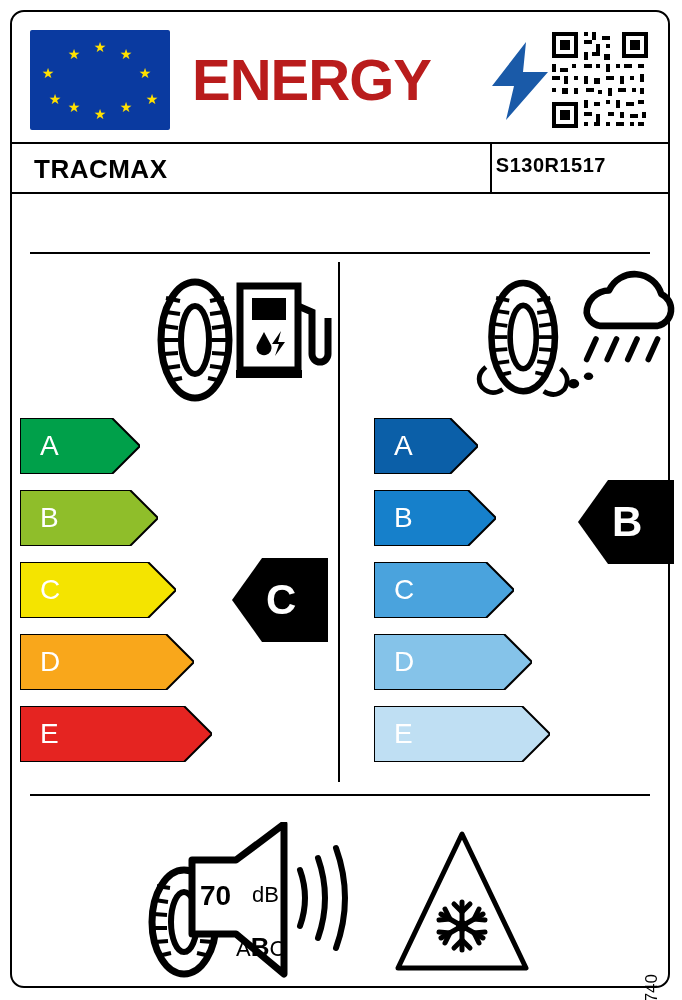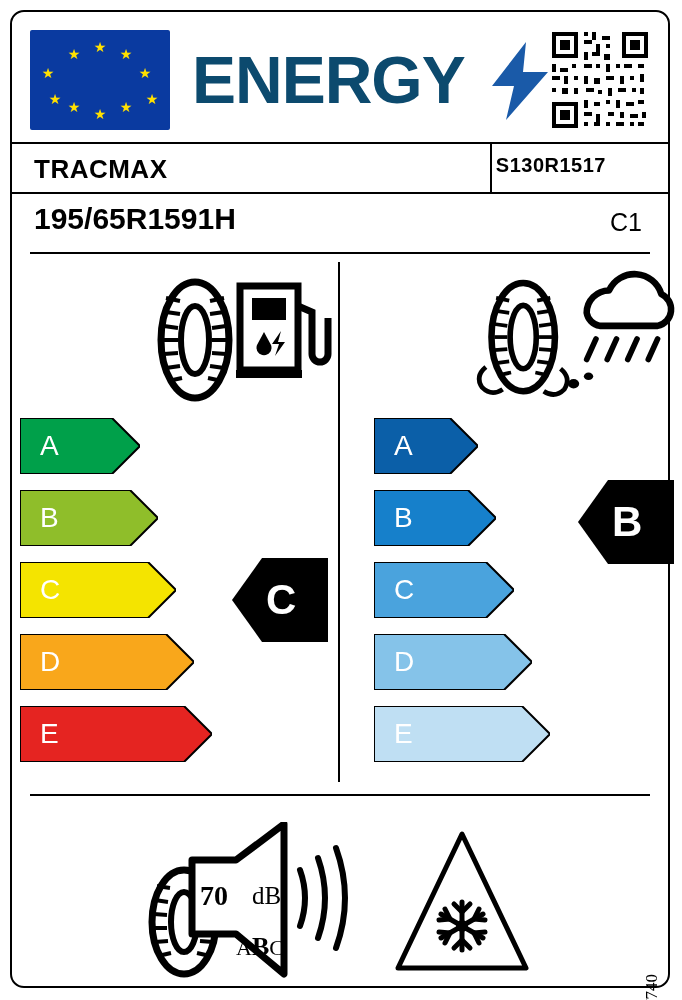--- a/index.html
+++ b/index.html
@@ -49,24 +49,24 @@
     color: #FFE000;
     font-size: 14px;
     line-height: 14px;
     width: 14px;
     text-align: center;
   }
   .energy-word {
     position: absolute;
     left: 180px;
     top: 28px;
-    font-size: 66px;
+    font-size: 58px;
     font-weight: bold;
     letter-spacing: -1px;
-    color: #0c4a6e;
+    color: #b91c1c;
     line-height: 80px;
   }
   .bolt {
     position: absolute;
     left: 480px;
     top: 30px;
     width: 56px;
     height: 78px;
   }
   .qr {
@@ -180,34 +180,33 @@
     font-weight: bold;
   }
 
   
   .bottom {
     position: absolute;
     left: 0;
     top: 790px;
     width: 656px;
     height: 186px;
-    font-family: Liberation Serif, serif;
   }
   .db-value {
     position: absolute;
     left: 188px;
     top: 78px;
     font-size: 28px;
     font-weight: bold;
   }
   .db-unit {
     position: absolute;
     left: 240px;
     top: 80px;
-    font-size: 25px;
+    font-size: 22px;
   }
   .noise-classes {
     position: absolute;
     left: 224px;
     top: 130px;
     font-size: 22px;
   }
   .noise-classes .sel {
     font-size: 26px;
     font-weight: bold;
@@ -322,24 +321,20 @@
 
   <div class="rule" style="left:0;top:130px;width:656px;height:2px;"></div>
 
   <div class="brand-row">
     <div class="brand-name">TRACMAX</div>
     <div class="rule" style="left:478px;top:-2px;width:2px;height:50px;"></div>
     <div class="brand-code">S130R1517</div>
   </div>
   <div class="rule" style="left:0;top:180px;width:656px;height:2px;"></div>
 
-  <div class="size-row">
-    <div class="tyre-size">195/65R1591H</div>
-    <div class="tyre-class">C1</div>
-  </div>
   <div class="rule" style="left:18px;top:240px;width:620px;height:2px;"></div>
 
   <div class="rule" style="left:326px;top:250px;width:2px;height:520px;"></div>
 
   <div class="col col-left">
 
     <svg class="pictogram" style="left:70px;" viewBox="0 0 200 140">
 
       <g>
         <ellipse cx="55" cy="72" rx="34" ry="58" fill="none" stroke="#000" stroke-width="7"></ellipse>

